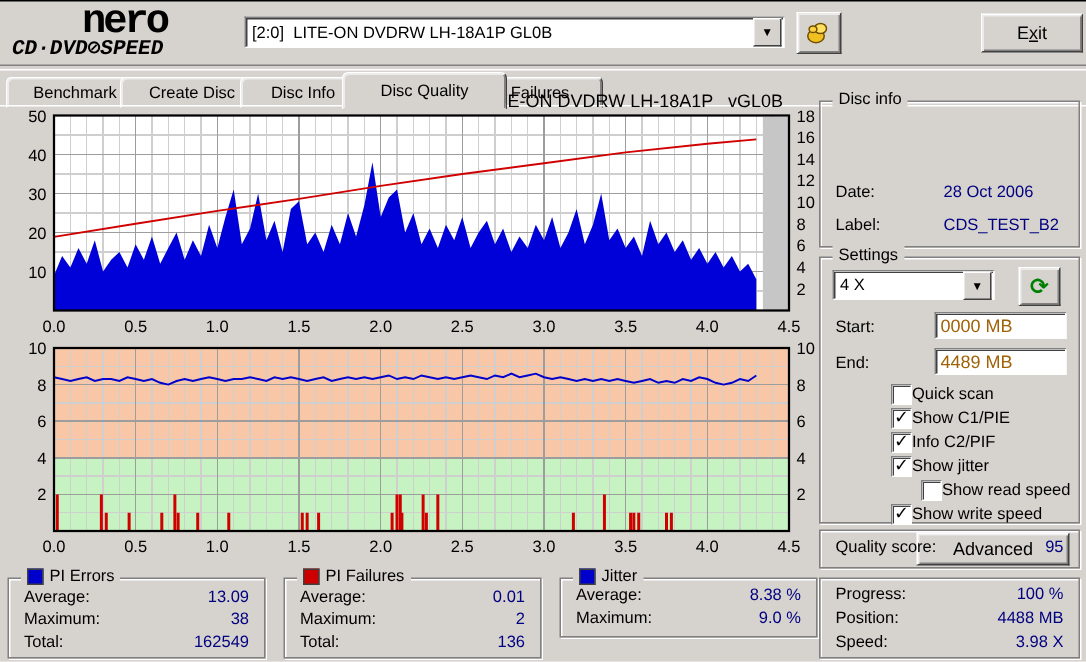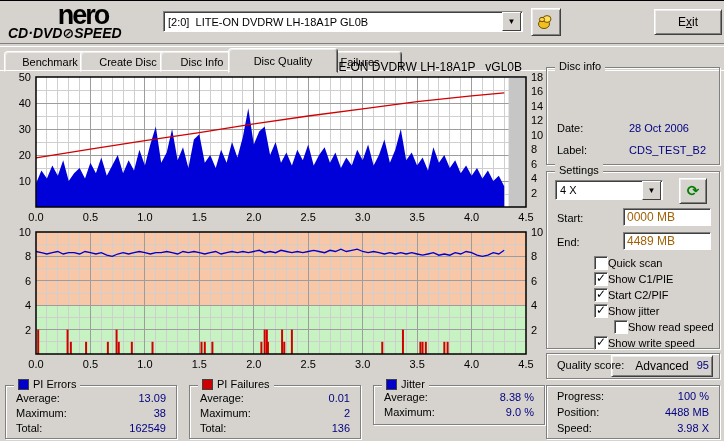--- a/index.html
+++ b/index.html
@@ -39,21 +39,21 @@
   .field{position:absolute;height:16px;background:#fff;border:1px solid;border-color:#808080 #fff #fff #808080;box-shadow:inset 1px 1px 0 #404040;font-family:"Liberation Sans",sans-serif;font-size:12px;padding:0 3px;color:#a16207;}
   .title{white-space:pre;font-size:12px;}
   svg text{font-family:"Liberation Sans","DejaVu Sans",sans-serif;font-size:11px;fill:#000;}
   .gridline{shape-rendering:crispEdges;}
 </style>
 </head>
 <body>
 
 <div class="app">
 
-  <div class="abs" style="left:8px;top:3px;width:150px;height:38px;">
+  <div class="abs" style="left:8px;top:3px;width:150px;height:38px;font-family:Liberation Mono, monospace;">
     <div class="logo1">nero</div>
     <div class="logo2"><span>CD·DVD</span><span>⊘</span><span>SPEED</span></div>
   </div>
 
   <div class="abs sunken drive" style="left:163px;top:10px;width:360px;height:21px;box-sizing:border-box;">
     <span class="drive-text">[2:0]  LITE-ON DVDRW LH-18A1P GL0B</span>
     <span class="dd-btn">▼</span>
   </div>
 
   <div class="abs raised btn" style="left:531px;top:7px;width:28px;height:26px;">
@@ -338,21 +338,21 @@
     <label class="cbrow" style="top:84px;">
       <span class="cb" data-checked="false"></span>
       <span>Quick scan</span>
     </label>
     <label class="cbrow" style="top:100px;">
       <span class="cb" data-checked="true"></span>
       <span>Show C1/PIE</span>
     </label>
     <label class="cbrow" style="top:116px;">
       <span class="cb" data-checked="true"></span>
-      <span>Start C2/PIF</span>
+      <span>Info C2/PIF</span>
     </label>
     <label class="cbrow" style="top:132px;">
       <span class="cb" data-checked="true"></span>
       <span>Show jitter</span>
     </label>
     <label class="cbrow" style="top:148px;padding-left:20px;">
       <span class="cb" data-checked="false"></span>
       <span>Show read speed</span>
     </label>
     <label class="cbrow" style="top:164px;">

